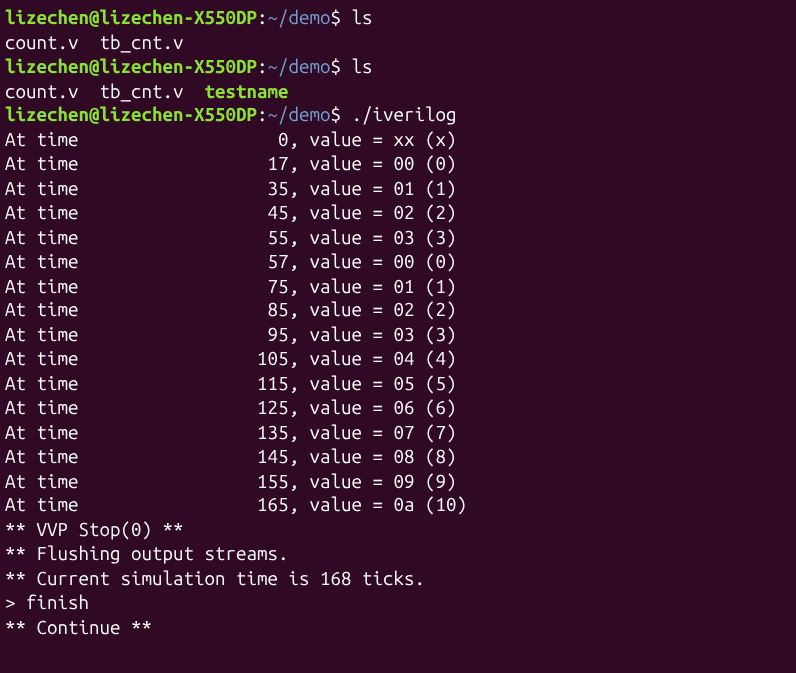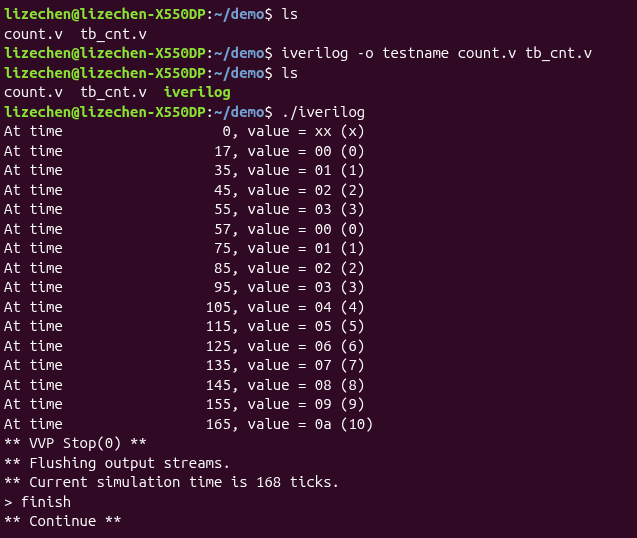--- a/index.html
+++ b/index.html
@@ -20,21 +20,21 @@
     .line {
       white-space: pre;
       color: #ffffff;
     }
     .user-host {
       color: #8ae234;
       font-weight: bold;
     }
     .path {
       color: #729fcf;
-      font-weight: bold;
+      font-weight: normal;
     }
     .prompt-symbol {
       color: #ffffff;
     }
     .cmd {
       color: #ffffff;
     }
     .output {
       color: #ffffff;
     }
@@ -45,25 +45,24 @@
   </style>
 </head>
 <body>
 
 <div>
 
 <div class="line"><span class="user-host">lizechen@lizechen-X550DP</span><span class="prompt-symbol">:</span><span class="path"><span>~</span><span>/demo</span></span><span class="prompt-symbol">$</span> <span class="cmd">ls</span></div>
 
 <div class="line"><span class="output">count.v</span>  <span class="output">tb_cnt.v</span></div>
 
-<div class="line"><span class="user-host">lizechen@lizechen-X550DP</span><span class="prompt-symbol">:</span><span class="path"><span>~</span><span>/demo</span></span><span class="prompt-symbol">$</span> <span class="cmd">iverilog -o testname count.v tb_cnt.v</span></div>
 
 <div class="line"><span class="user-host">lizechen@lizechen-X550DP</span><span class="prompt-symbol">:</span><span class="path"><span>~</span><span>/demo</span></span><span class="prompt-symbol">$</span> <span class="cmd">ls</span></div>
 
-<div class="line"><span class="output">count.v</span>  <span class="output">tb_cnt.v</span>  <span class="exec-green">iverilog</span></div>
+<div class="line"><span class="output">count.v</span>  <span class="output">tb_cnt.v</span>  <span class="exec-green">testname</span></div>
 
 <div class="line"><span class="user-host">lizechen@lizechen-X550DP</span><span class="prompt-symbol">:</span><span class="path"><span>~</span><span>/demo</span></span><span class="prompt-symbol">$</span> <span class="cmd">./iverilog</span></div>
 
 
 <div id="sim-output">
       <div class="line output">At time                   0, value = xx (x)</div>
       <div class="line output">At time                  17, value = 00 (0)</div>
       <div class="line output">At time                  35, value = 01 (1)</div>
       <div class="line output">At time                  45, value = 02 (2)</div>
       <div class="line output">At time                  55, value = 03 (3)</div>

